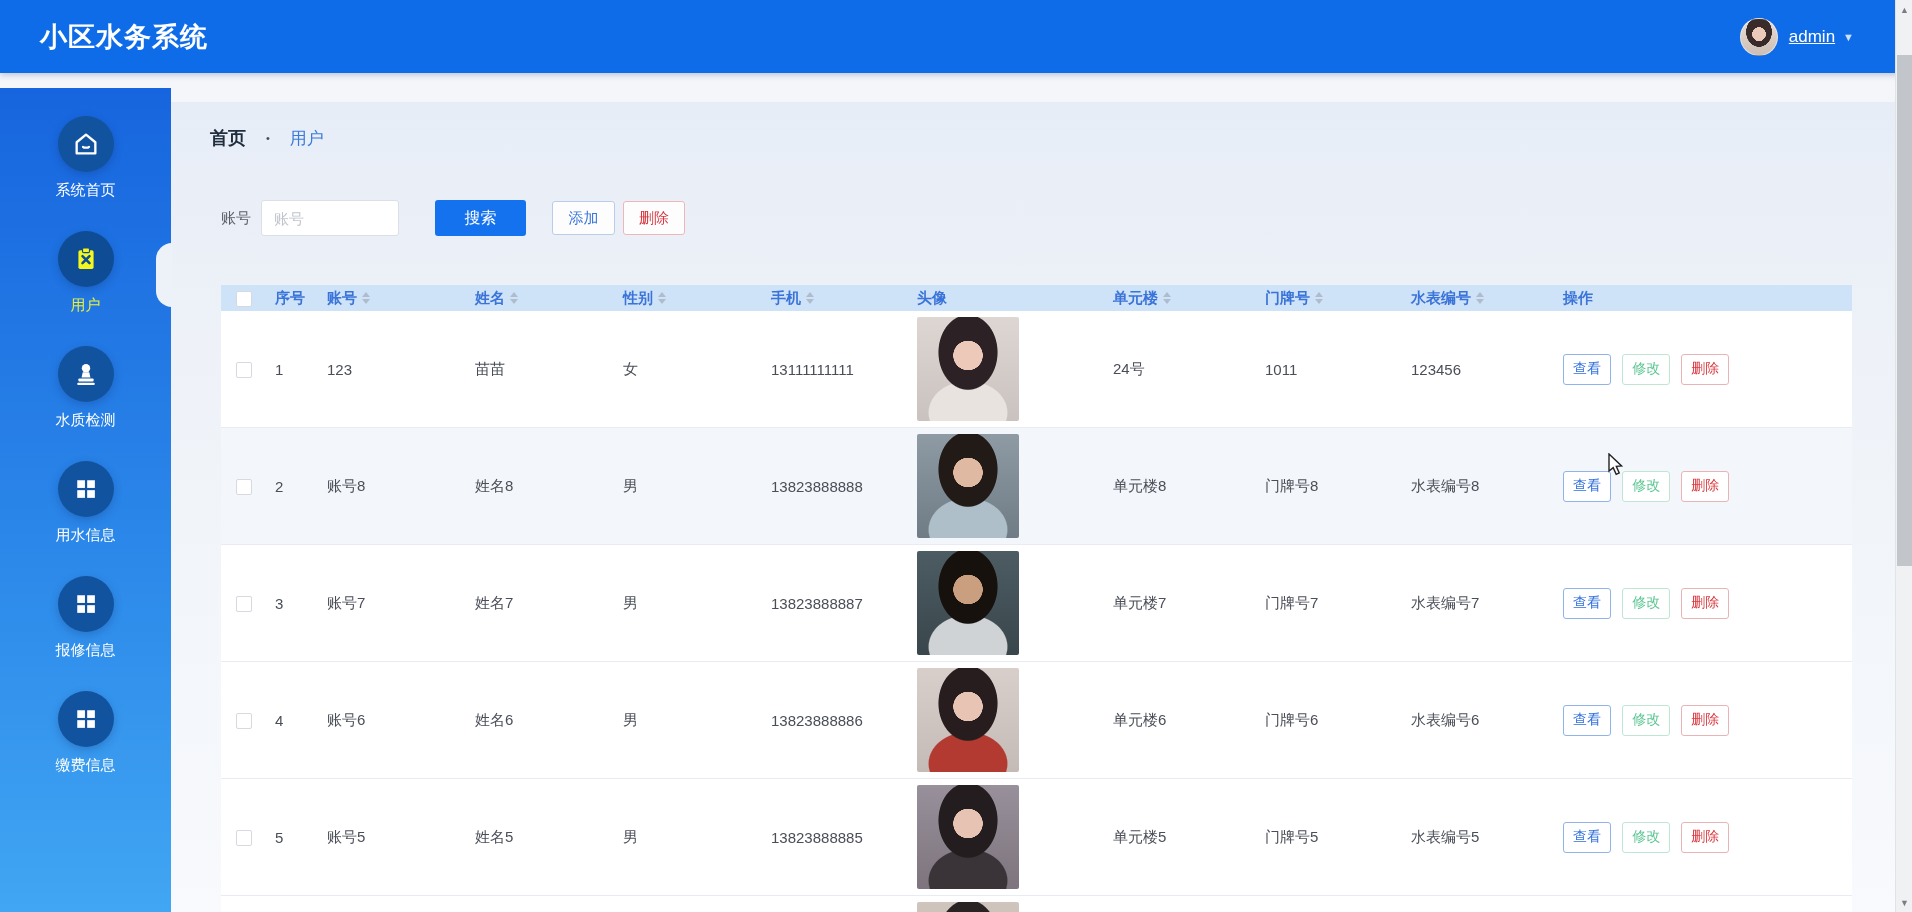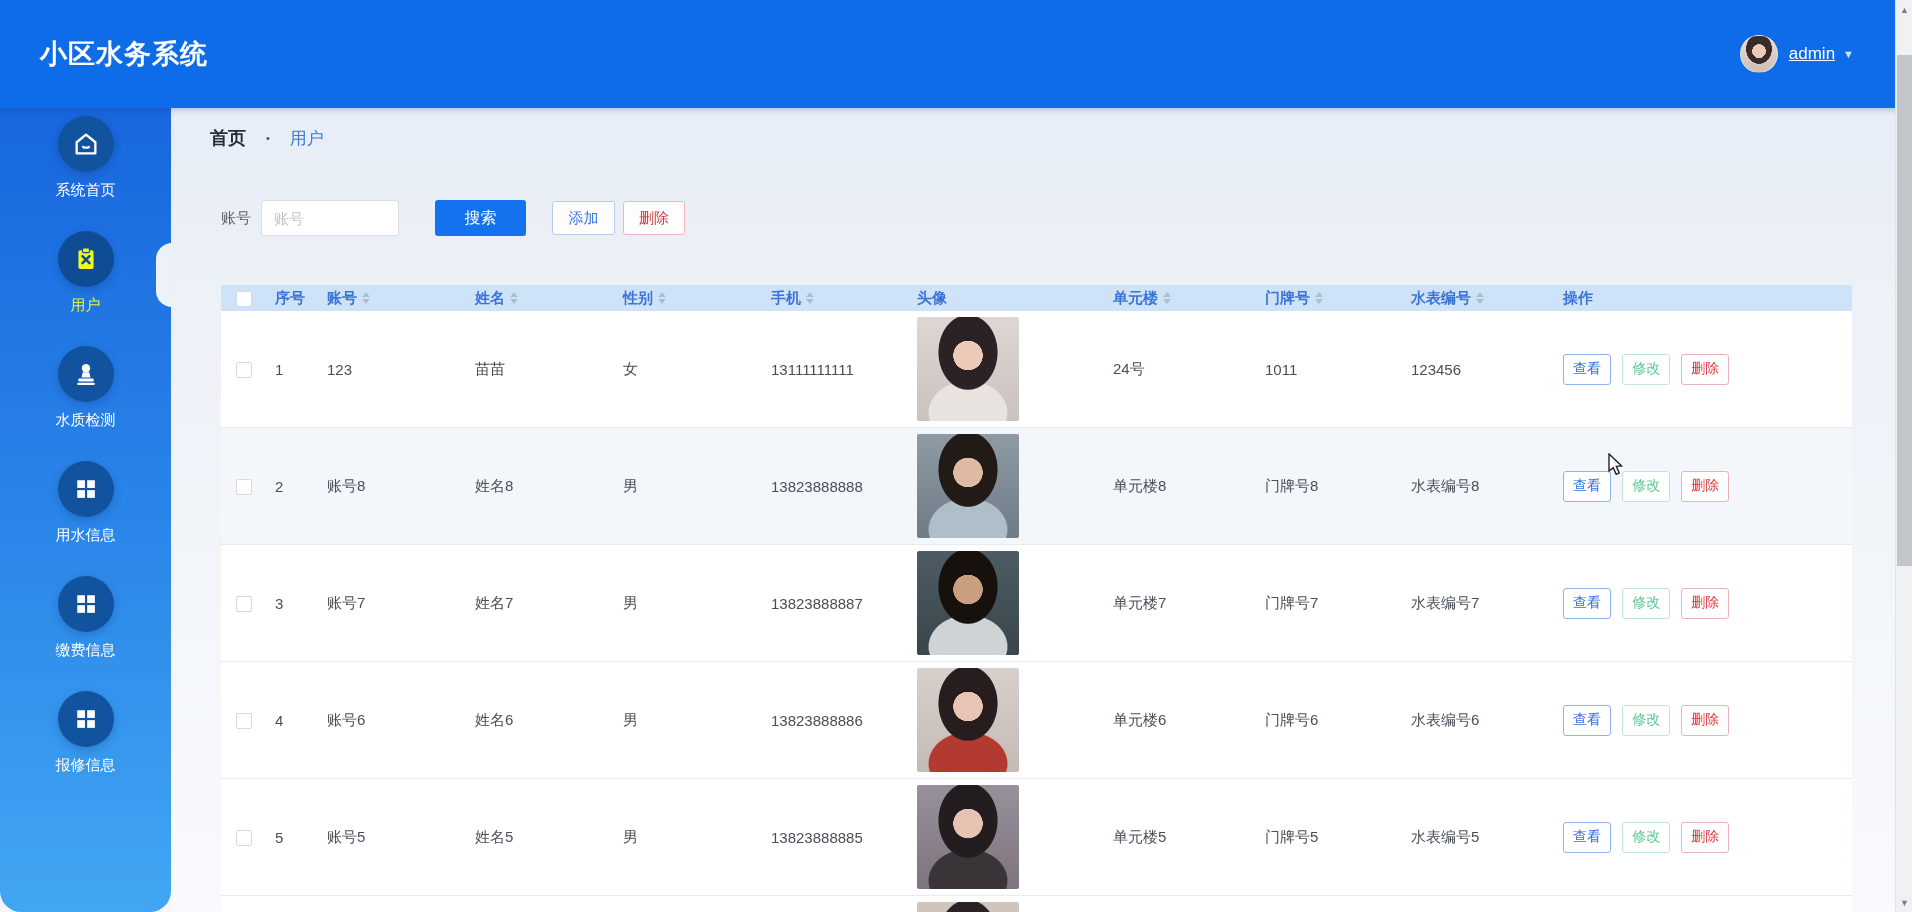--- a/index.html
+++ b/index.html
@@ -1,36 +1,36 @@
 <!DOCTYPE html>
 <html><head>
 <meta charset="utf-8">
 <style>
   * { margin:0; padding:0; box-sizing:border-box; }
   html,body { width:1912px; height:912px; overflow:hidden; }
   body { font-family:"Liberation Sans","DejaVu Sans",sans-serif; position:relative; background:#f4f6fa; }
 
   
-  .topbar { position:absolute; left:0; top:0; width:1912px; height:108px; background:#0f6ce9;
+  .topbar { position:absolute; left:0; top:0; width:1912px; height:73px; background:#0f6ce9;
             display:flex; align-items:center; justify-content:space-between; z-index:5;
             box-shadow:0 2px 6px rgba(20,50,120,.25); }
   .app-title { color:#fff; font-size:27px; font-weight:bold; letter-spacing:1px; margin-left:40px; }
   .userbox { display:flex; align-items:center; margin-right:58px; cursor:pointer; }
   .user-avatar { width:38px; height:38px; border-radius:50%; overflow:hidden; border:1px solid rgba(255,255,255,.5);
     background-image:
       radial-gradient(circle 7px at 50% 42%, #ecc9b8 98%, transparent),
       radial-gradient(ellipse 13px 15px at 50% 36%, #3a2b2b 98%, transparent),
       linear-gradient(#e8dcd4,#cdbfb6); }
   .user-name { color:#fff; font-size:17px; margin:0 8px 0 11px;text-decoration:underline; }
   .user-caret { color:#cfe2fb; font-size:11px; }
 
   
   .sidebar { position:absolute; left:0; top:88px; width:171px; height:824px;
              background:linear-gradient(180deg,#1765de 0%,#2b87e9 55%,#41a6f3 100%);
-             display:flex; flex-direction:column; padding-top:12px; z-index:4;border-radius:21px; }
+             display:flex; flex-direction:column; padding-top:12px; z-index:4; }
   .side-item { height:115px; display:flex; flex-direction:column; align-items:center; justify-content:center; cursor:pointer; position:relative; }
   .side-circle { width:56px; height:56px; border-radius:50%; background:#12539f; display:flex; align-items:center; justify-content:center;
                  box-shadow:0 3px 8px rgba(10,40,100,.25); }
   .side-label { margin-top:9px; color:#fff; font-size:15px; }
   .side-item.active .side-circle { background:#0f4c96; }
   .side-item.active .side-label { color:#e8f03c; }
   .side-notch { position:absolute; left:156px; top:155px; width:16px; height:64px;
                 background:#edf2f9; border-radius:34px 0 0 34px; z-index:6; }
   .icon-svg { display:block; }
 
@@ -163,33 +163,33 @@
 
   <div class="side-item">
     <div class="side-circle">
       <svg class="icon-svg" width="28" height="28" viewBox="0 0 24 24" fill="#fff">
         <rect x="4.5" y="4.5" width="6.6" height="6.6"></rect>
           <rect x="13" y="4.5" width="6.6" height="6.6"></rect>
         <rect x="4.5" y="13" width="6.6" height="6.6"></rect>
           <rect x="13" y="13" width="6.6" height="6.6"></rect>
       </svg>
     </div>
-    <div class="side-label">缴费信息</div>
+    <div class="side-label">报修信息</div>
   </div>
 
   <div class="side-item">
     <div class="side-circle">
       <svg class="icon-svg" width="28" height="28" viewBox="0 0 24 24" fill="#fff">
         <rect x="4.5" y="4.5" width="6.6" height="6.6"></rect>
           <rect x="13" y="4.5" width="6.6" height="6.6"></rect>
         <rect x="4.5" y="13" width="6.6" height="6.6"></rect>
           <rect x="13" y="13" width="6.6" height="6.6"></rect>
       </svg>
     </div>
-    <div class="side-label">报修信息</div>
+    <div class="side-label">缴费信息</div>
   </div>
 
 </div>
 
 <div class="content">
 
   <div class="breadcrumb">
     <span class="bc-home">首页</span>
     <span class="bc-sep">•</span>
     <span class="bc-current">用户</span>

